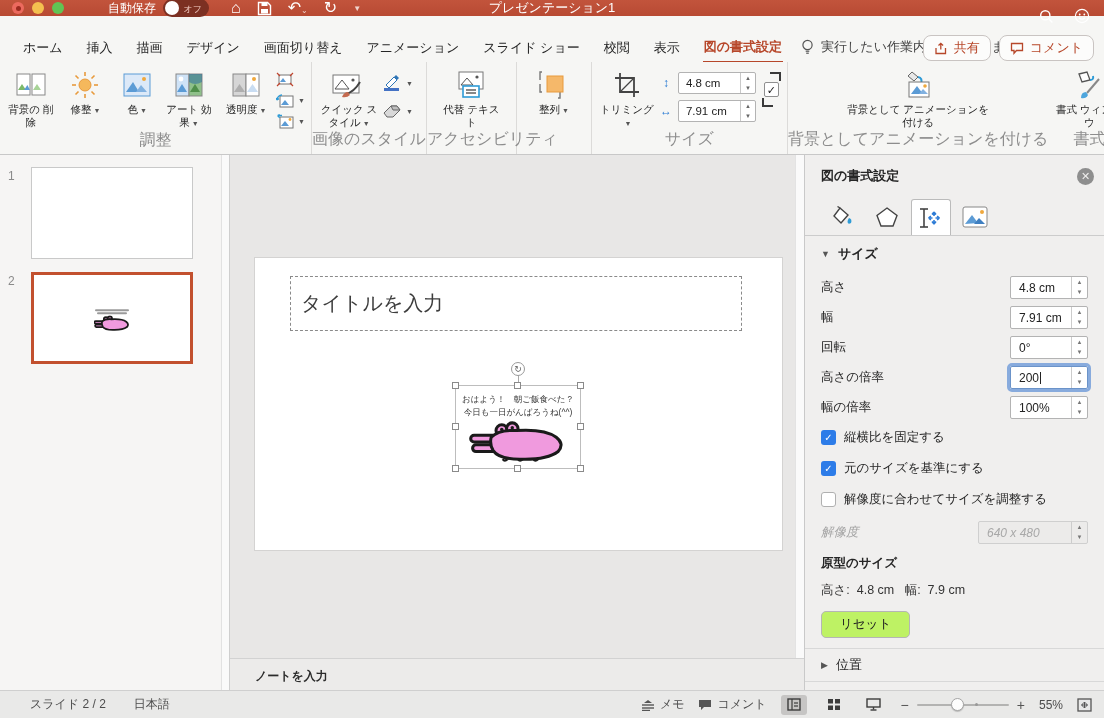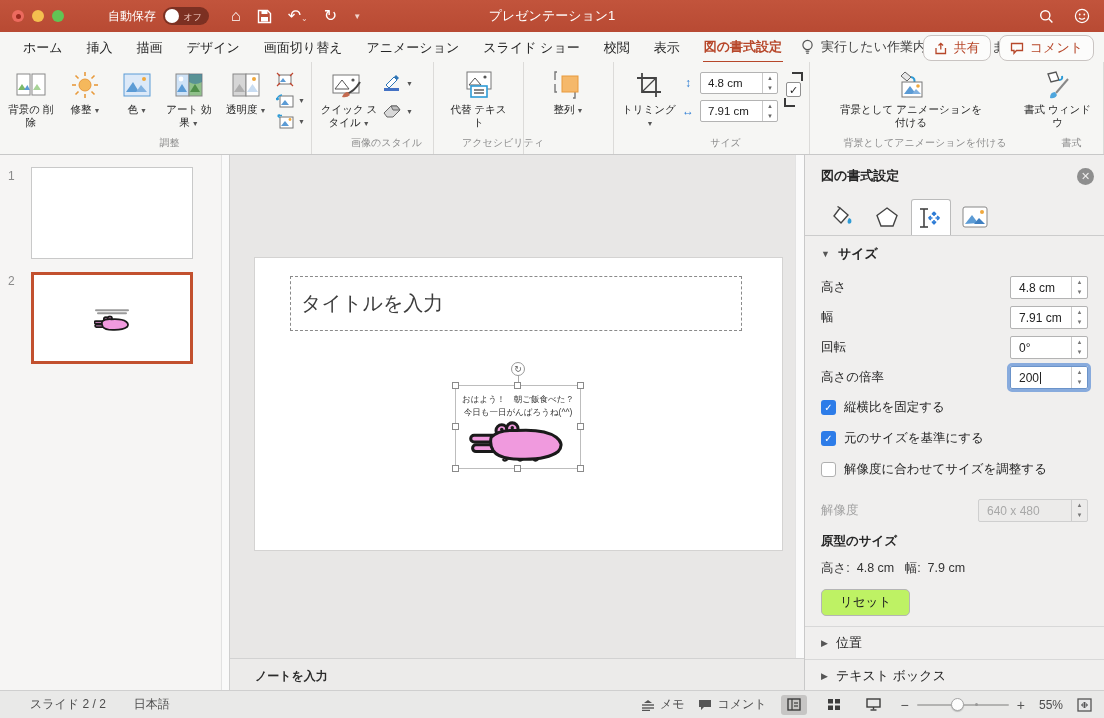--- a/index.html
+++ b/index.html
@@ -1,21 +1,21 @@
 <!DOCTYPE html>
 <html><head>
 <meta charset="utf-8">
 <style>
   * { margin:0; padding:0; box-sizing:border-box; }
   html,body { width:1104px; height:718px; overflow:hidden;
     font-family:"Liberation Sans","DejaVu Sans",sans-serif; }
   .app { position:relative; width:1104px; height:718px; background:#f6f6f4; }
 
   
-  .titlebar { position:absolute; left:0; top:0; width:1104px; height:32px;
+  .titlebar { position:absolute; left:0; top:0; width:1104px; height:16px;
     background:linear-gradient(#c2543c,#b84a33); display:flex; align-items:center; }
   .lights { display:flex; gap:8px; margin-left:12px; }
   .light { width:12px; height:12px; border-radius:50%; position:relative; }
   .light.red { background:#ec6a5e; }
   .light.red::after { content:""; position:absolute; left:3.5px; top:3.5px; width:5px; height:5px;
     border-radius:50%; background:#9d2b20; }
   .light.yellow { background:#f4bf4f; }
   .light.green { background:#61c454; }
   .autosave { display:flex; align-items:center; gap:7px; margin-left:44px; }
   .autosave-label { color:#fff; font-size:12px; }
@@ -36,21 +36,21 @@
   .hint { display:flex; align-items:center; gap:7px; margin-left:18px; color:#444; font-size:13px; }
   .mb-buttons { position:absolute; right:10px; top:3px; display:flex; gap:8px; }
   .mb-btn { display:flex; align-items:center; gap:6px; border:1px solid #c9c4c2; background:#fcfcfb;
     border-radius:8px; padding:3px 10px; color:#b7472a; font-size:13px; }
 
   
   .ribbon { position:absolute; left:0; top:62px; width:1104px; height:93px; background:#f6f6f4;
     border-bottom:1px solid #c8c8c8; display:flex; }
   .rgroup { position:relative; height:92px; border-right:1px solid #dcdbd9; display:flex; flex-direction:column; }
   .rgroup-body { flex:1; display:flex; align-items:flex-start; padding:6px 6px 0; gap:2px; }
-  .rgroup-label { text-align:center; font-size:10px; color:#8d8d8d; padding-bottom:4px; white-space:nowrap;padding-left:28px; }
+  .rgroup-label { text-align:center; font-size:16px; color:#8d8d8d; padding-bottom:4px; white-space:nowrap; }
   .rbtn { display:flex; flex-direction:column; align-items:center; width:58px; padding-top:2px; }
   .rbtn .ic { height:30px; display:flex; align-items:center; justify-content:center; }
   .rbtn .lbl { font-size:10.5px; color:#262626; text-align:center; line-height:1.25; margin-top:3px; white-space:pre-line; }
   .chev { font-size:7px; color:#555; margin-left:2px; }
   .minicol { display:flex; flex-direction:column; gap:3px; padding-top:2px; }
   .minirow { display:flex; align-items:center; gap:2px; height:18px; }
 
   .szfields { display:flex; flex-direction:column; gap:6px; padding-top:4px; }
   .szrow { display:flex; align-items:center; gap:4px; }
   .szic { color:#2b7cd3; font-size:12px; width:16px; text-align:center; }
@@ -630,35 +630,45 @@
     <div class="prow">
       <span class="plabel">高さの倍率</span>
       <div class="pspin focused">
         <span class="val"><span>200</span><span class="caret"></span></span>
         <span class="steps">
             <span>▲</span>
             <span>▼</span>
           </span>
       </div>
     </div>
+    <div class="prow">
+      <span class="plabel">幅の倍率</span>
+      <div class="pspin">
+        <span class="val">100%</span>
+        <span class="steps">
+            <span>▲</span>
+            <span>▼</span>
+          </span>
+      </div>
+    </div>
 
     <div class="chkrow">
       <span class="chk on">✓</span>
       <span>縦横比を固定する</span>
     </div>
     <div class="chkrow">
       <span class="chk on">✓</span>
       <span>元のサイズを基準にする</span>
     </div>
     <div class="chkrow">
       <span class="chk off"></span>
       <span>解像度に合わせてサイズを調整する</span>
     </div>
 
-    <div class="prow" style="margin-top:10px;">
+    <div class="prow" style="margin-top:2px;font-style:italic;">
       <span class="plabel dim">解像度</span>
       <div class="pspin wide disabled">
         <span class="val">640 x 480</span>
         <span class="steps">
             <span>▲</span>
             <span>▼</span>
           </span>
       </div>
     </div>
 

